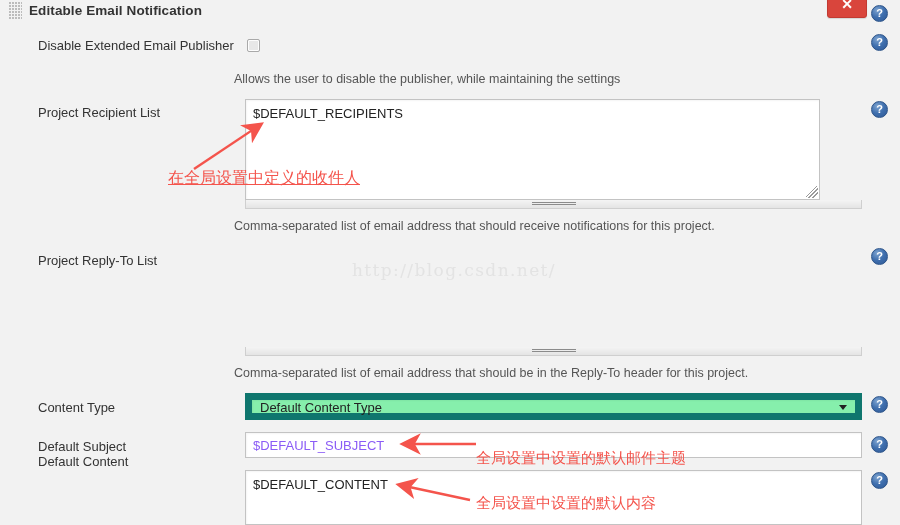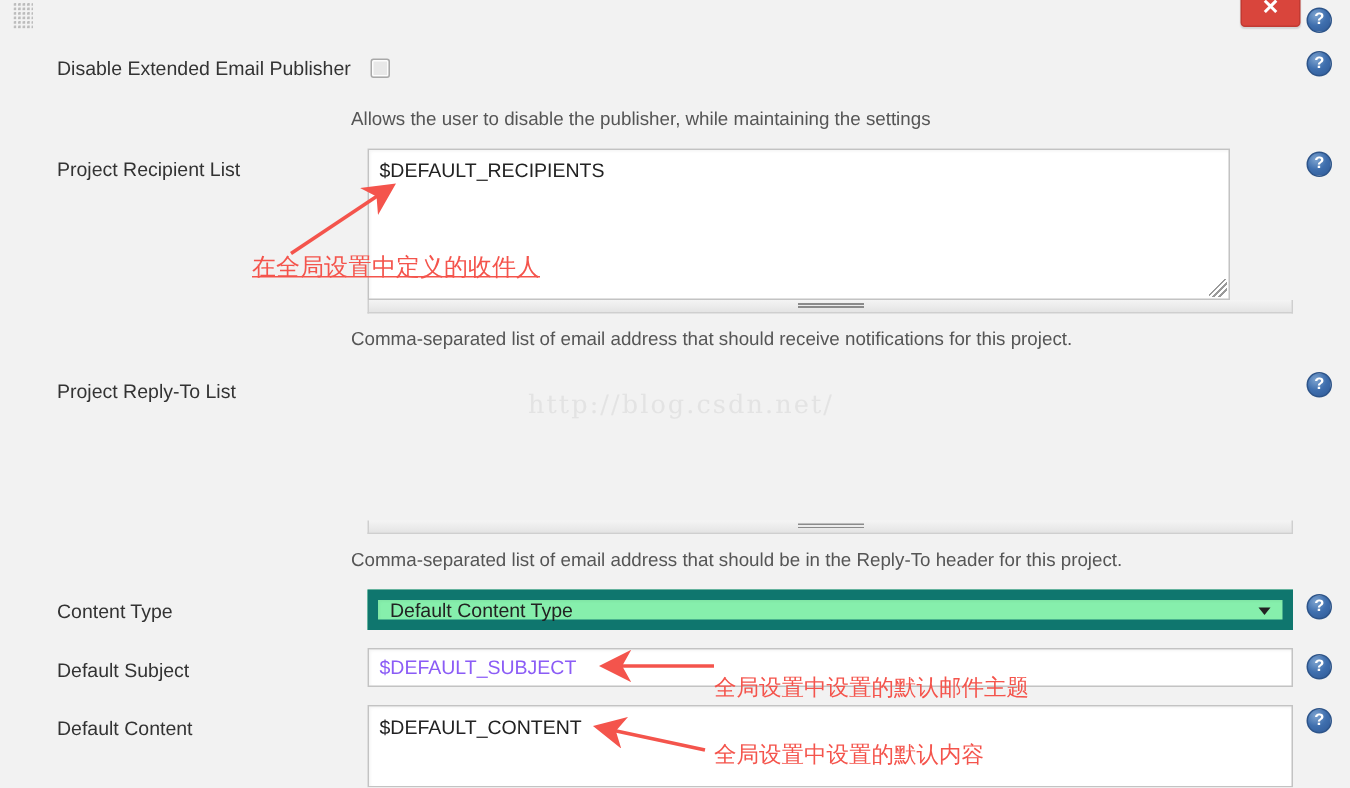--- a/index.html
+++ b/index.html
@@ -237,20 +237,21 @@
     user-select: none;
   }
 </style>
 </head>
 <body>
 
 <div id="root">
 
   <div class="panel-header">
     <div class="drag-handle"></div>
+    <div class="panel-title">Editable Email Notification</div>
     <div class="close-btn">
       <div class="x">✕</div>
     </div>
   </div>
 
   <div class="help-icon" style="left:871px; top:5px;"></div>
   <div class="help-icon" style="left:871px; top:34px;"></div>
   <div class="help-icon" style="left:871px; top:101px;"></div>
   <div class="help-icon" style="left:871px; top:248px;"></div>
   <div class="help-icon" style="left:871px; top:396px;"></div>
@@ -285,21 +286,21 @@
   <div class="select" style="left:245px; top:393px; width:617px; height:27px;">
     <div class="sel-text">Default Content Type</div>
     <div class="caret"></div>
   </div>
 
   <div class="field-label" style="top:439px;">Default Subject</div>
   <div class="text-input" style="left:245px; top:432px; width:617px; height:26px;">
     <div class="inp-text">$DEFAULT_SUBJECT</div>
   </div>
 
-  <div class="field-label" style="top:478px;">Default Content</div>
+  <div class="field-label" style="top:454px;">Default Content</div>
   <div class="textarea" style="left:245px; top:470px; width:617px; height:55px;">
     <div class="ta-text">$DEFAULT_CONTENT</div>
   </div>
 
   <div class="watermark">http://blog.csdn.net/</div>
 
   <svg class="arrow" style="left:190px; top:118px; width:80px; height:55px;" viewBox="0 0 80 55">
     <defs>
       <marker id="ah1" markerWidth="9" markerHeight="9" refX="7" refY="4.5" orient="auto">
         <path d="M0,0 L9,4.5 L0,9 L2.5,4.5 z" fill="#f4544c"></path>

